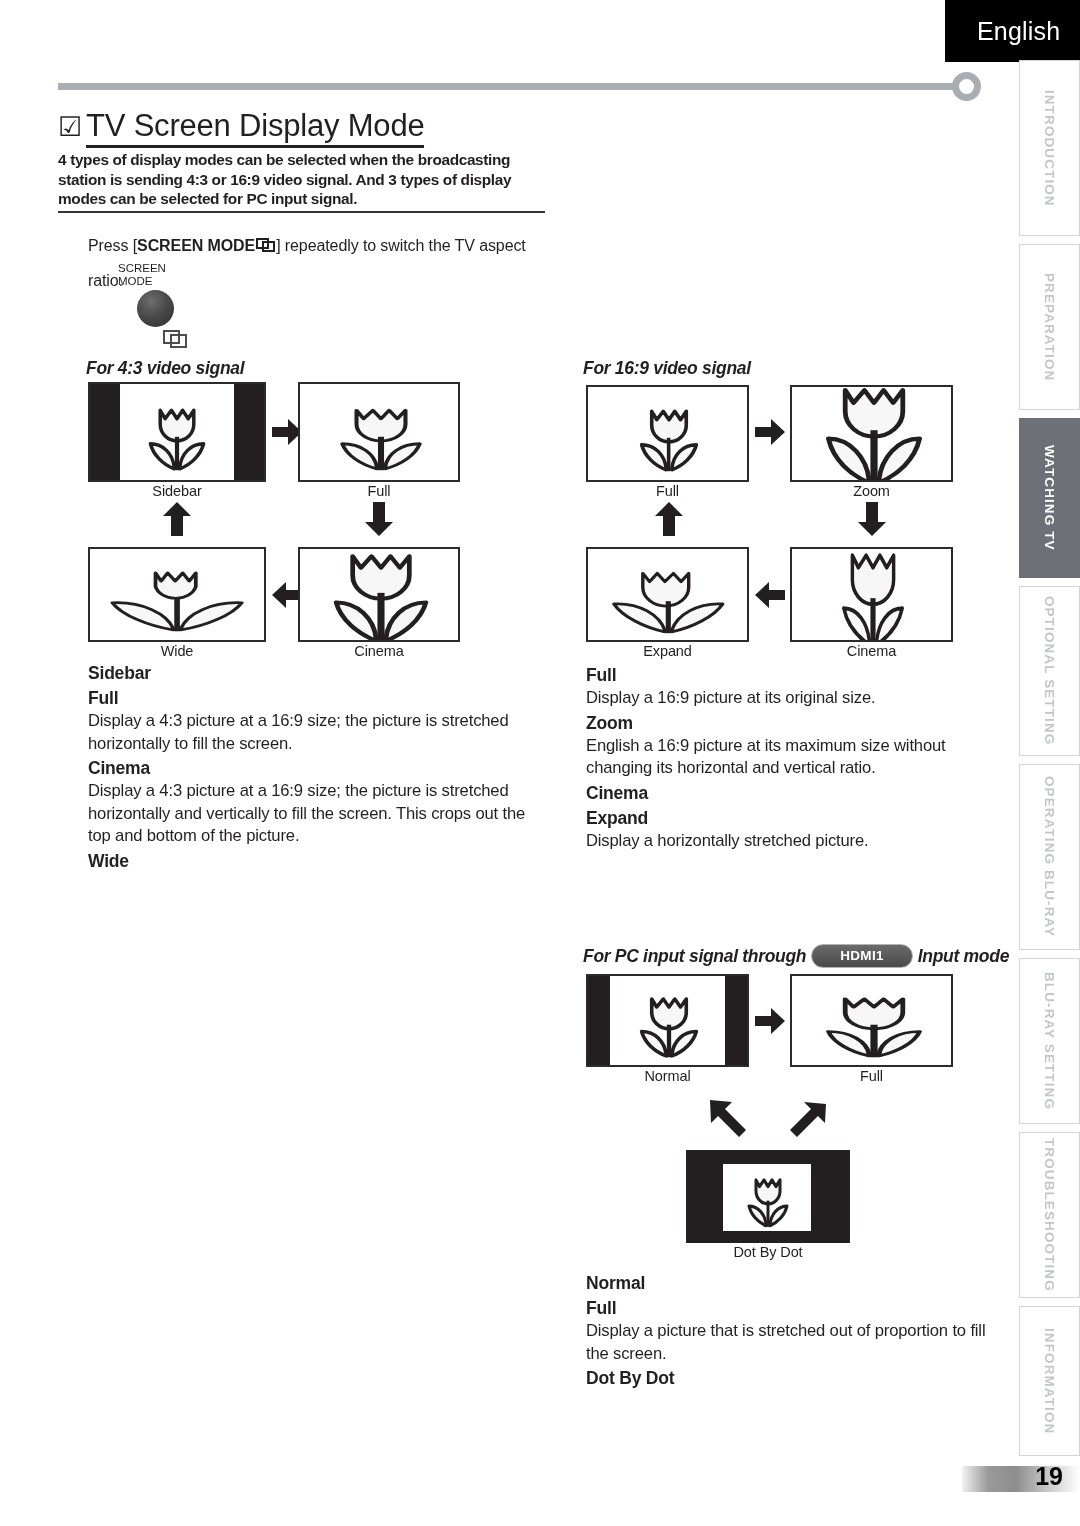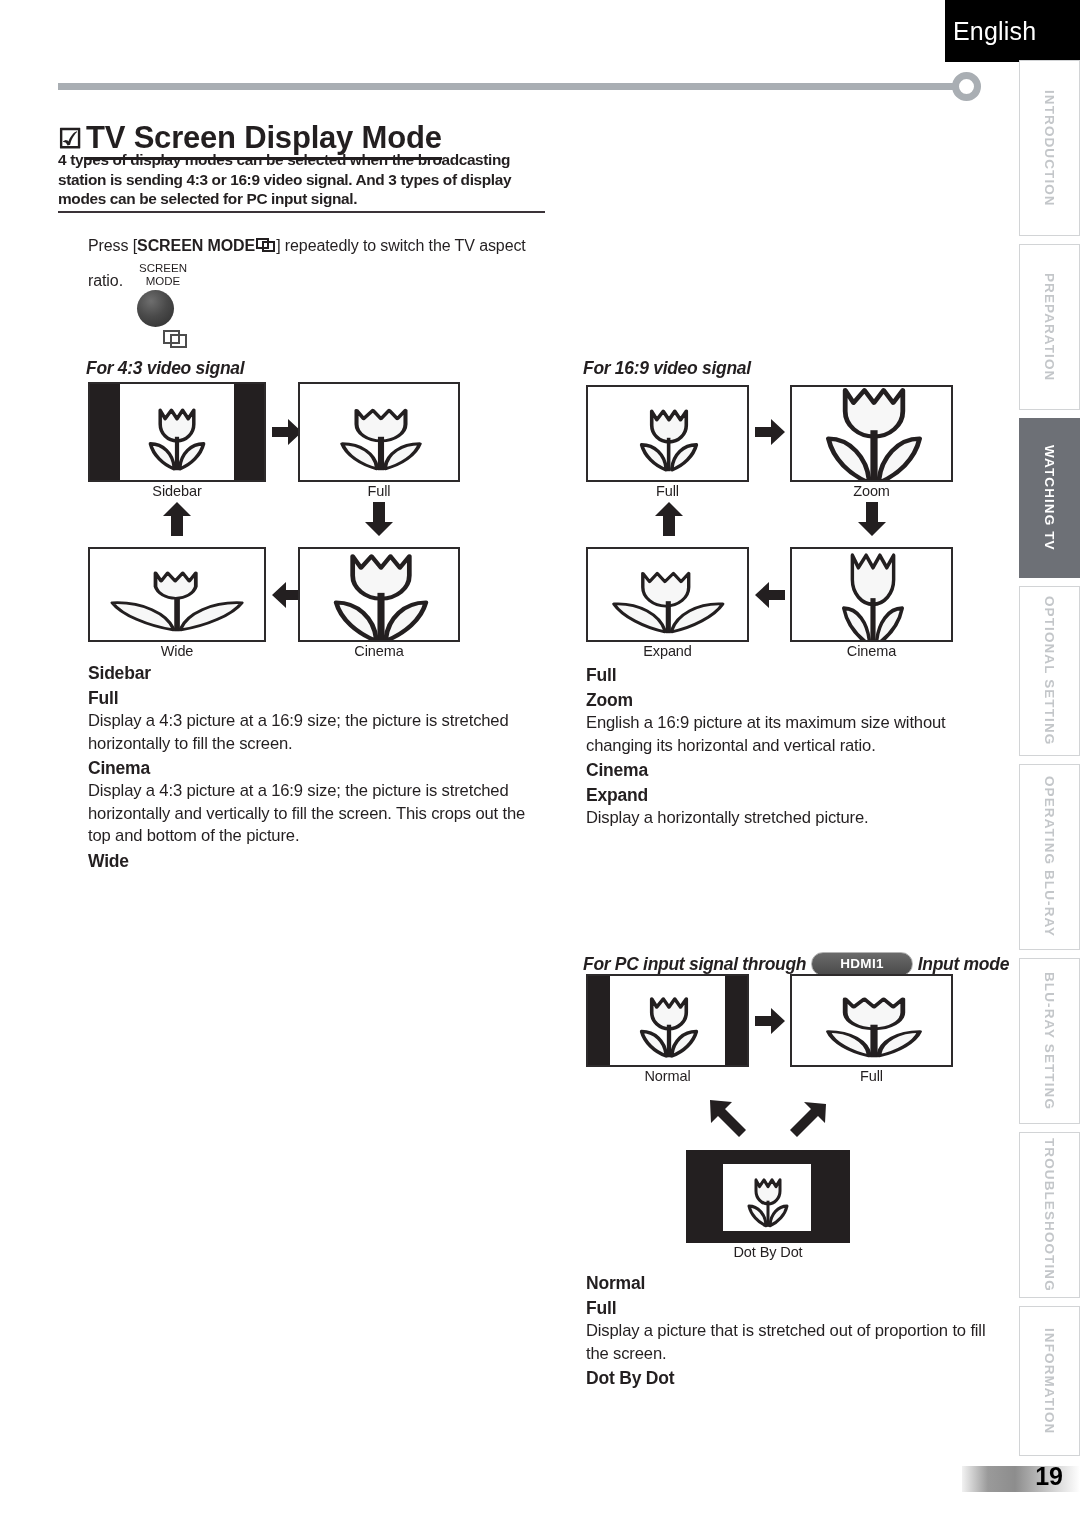--- a/index.html
+++ b/index.html
@@ -7,21 +7,21 @@
     width:1080px;height:1526px;position:relative;background:#ffffff;
     font-family:"Liberation Sans",sans-serif;color:#231f20;overflow:hidden;
   }
   .page{position:absolute;inset:0;}
 
   
   .lang-bar{
     position:absolute;left:945px;top:0;width:135px;height:62px;background:#000000;
     display:flex;align-items:center;justify-content:flex-start;
   }
-  .lang-bar span{color:#ffffff;font-size:25px;padding-left:8px;letter-spacing:.2px;}
+  .lang-bar span{color:#ffffff;font-size:25px;padding-left:32px;letter-spacing:.2px;}
 
   
   .top-rule{
     position:absolute;left:58px;top:83px;width:900px;height:7px;background:#a9aeb3;
   }
   .top-ring{
     position:absolute;left:952px;top:72px;width:29px;height:29px;border-radius:50%;
     border:7px solid #a9aeb3;background:#ffffff;box-sizing:border-box;
   }
 
@@ -33,21 +33,21 @@
   }
   .tab span{
     writing-mode:vertical-rl;text-orientation:mixed;
     font-size:13.5px;font-weight:bold;letter-spacing:1.1px;color:#c3c6c9;white-space:nowrap;
   }
   .tab.active{background:#6d7076;border-color:#6d7076;}
   .tab.active span{color:#ffffff;}
 
   
   .h-title{
-    position:absolute;left:58px;top:120px;font-size:31px;font-weight:bold;
+    position:absolute;left:58px;top:108px;font-size:31px;font-weight:normal;
     letter-spacing:-.2px;white-space:nowrap;
   }
   .h-title .chk{font-size:27px;margin-right:4px;}
   .h-title .u{border-bottom:3px solid #231f20;padding-bottom:2px;}
 
   .intro{
     position:absolute;left:58px;top:150px;width:470px;font-size:15.4px;font-weight:bold;
     line-height:19.5px;letter-spacing:-.35px;
   }
   .intro-rule{position:absolute;left:58px;top:211px;width:487px;height:2px;background:#3a3338;}
@@ -60,21 +60,21 @@
   .screen-glyph{
     display:inline-block;width:19px;height:14px;position:relative;vertical-align:-1px;margin:0 1px;
   }
   .screen-glyph i{position:absolute;border:2px solid #231f20;box-sizing:border-box;background:#fff;}
   .screen-glyph i.a{left:0;top:0;width:13px;height:11px;}
   .screen-glyph i.b{left:6px;top:3px;width:13px;height:11px;background:transparent;}
 
   
   .remote{position:absolute;left:118px;top:262px;width:90px;height:90px;}
   .remote .lbl{
-    position:absolute;left:0;top:0;width:90px;text-align:center;
+    position:absolute;left:0;top:0;width:90px;
     font-size:11.5px;line-height:12.5px;font-family:"Liberation Sans",sans-serif;color:#231f20;
   }
   .remote .knob{
     position:absolute;left:19px;top:28px;width:37px;height:37px;border-radius:50%;
     background:radial-gradient(circle at 38% 30%,#6e6e6e 0%,#4a4a4a 45%,#2c2c2c 100%);
   }
   .remote .icon{position:absolute;left:45px;top:68px;width:26px;height:19px;}
   .remote .icon i{position:absolute;border:2px solid #4d4d4d;box-sizing:border-box;}
   .remote .icon i.a{left:0;top:0;width:17px;height:14px;background:#fff;}
   .remote .icon i.b{left:7px;top:4px;width:17px;height:14px;background:transparent;}
@@ -110,21 +110,21 @@
   
   .defs{position:absolute;}
   .defs .t{font-size:17.5px;font-weight:bold;line-height:23px;letter-spacing:-.2px;margin-top:2px;}
   .defs .d{font-size:16.6px;line-height:22.5px;letter-spacing:-.15px;}
 
   
   .hdmi{
     display:inline-block;background:linear-gradient(180deg,#6b6b6b 0%,#4a4a4a 100%);
     color:#ffffff;font-size:13.5px;font-weight:bold;font-style:normal;letter-spacing:.3px;
     padding:3px 28px 4px;border:1px solid #b4b4b4;border-radius:12px;
-    vertical-align:2px;margin:8px 5px;
+    vertical-align:2px;margin:0 5px;
   }
 
   
   .foot-bar{
     position:absolute;left:962px;top:1466px;width:118px;height:26px;
     background:linear-gradient(90deg,#f2f2f2 0%,#9a9a9a 22%,#8d8d8d 45%,#d8d8d8 80%,#ffffff 100%);
   }
   .foot-num{
     position:absolute;left:962px;top:1462px;width:101px;text-align:right;
     font-size:25px;font-weight:bold;color:#000;
@@ -365,20 +365,21 @@
           <path d="M46 110 C32 102 20 90 16 74 C32 74 44 88 46 108 Z" fill="#f7f7f7" stroke="#231f20" stroke-width="4" stroke-linejoin="round"></path>
           <path d="M54 110 C68 102 80 90 84 74 C68 74 56 88 54 108 Z" fill="#f7f7f7" stroke="#231f20" stroke-width="4" stroke-linejoin="round"></path>
         </svg>
       </div>
     </div>
     <div class="tvcap" style="top:96px;">Cinema</div>
   </div>
 
   <div class="defs" style="left:586px;top:662px;width:420px;">
     <div class="t">Full</div>
+    <div class="d">Display a 16:9 picture at its original size.</div>
     <div class="t">Zoom</div>
     <div class="d">English a 16:9 picture at its maximum size without changing its horizontal and vertical ratio.</div>
     <div class="t">Cinema</div>
     <div class="t">Expand</div>
     <div class="d">Display a horizontally stretched picture.</div>
   </div>
 
   <div class="sec-h" style="left:583px;top:944px;">
     <span>For PC input signal through</span><span class="hdmi">HDMI1</span><span>Input mode</span>
   </div>

